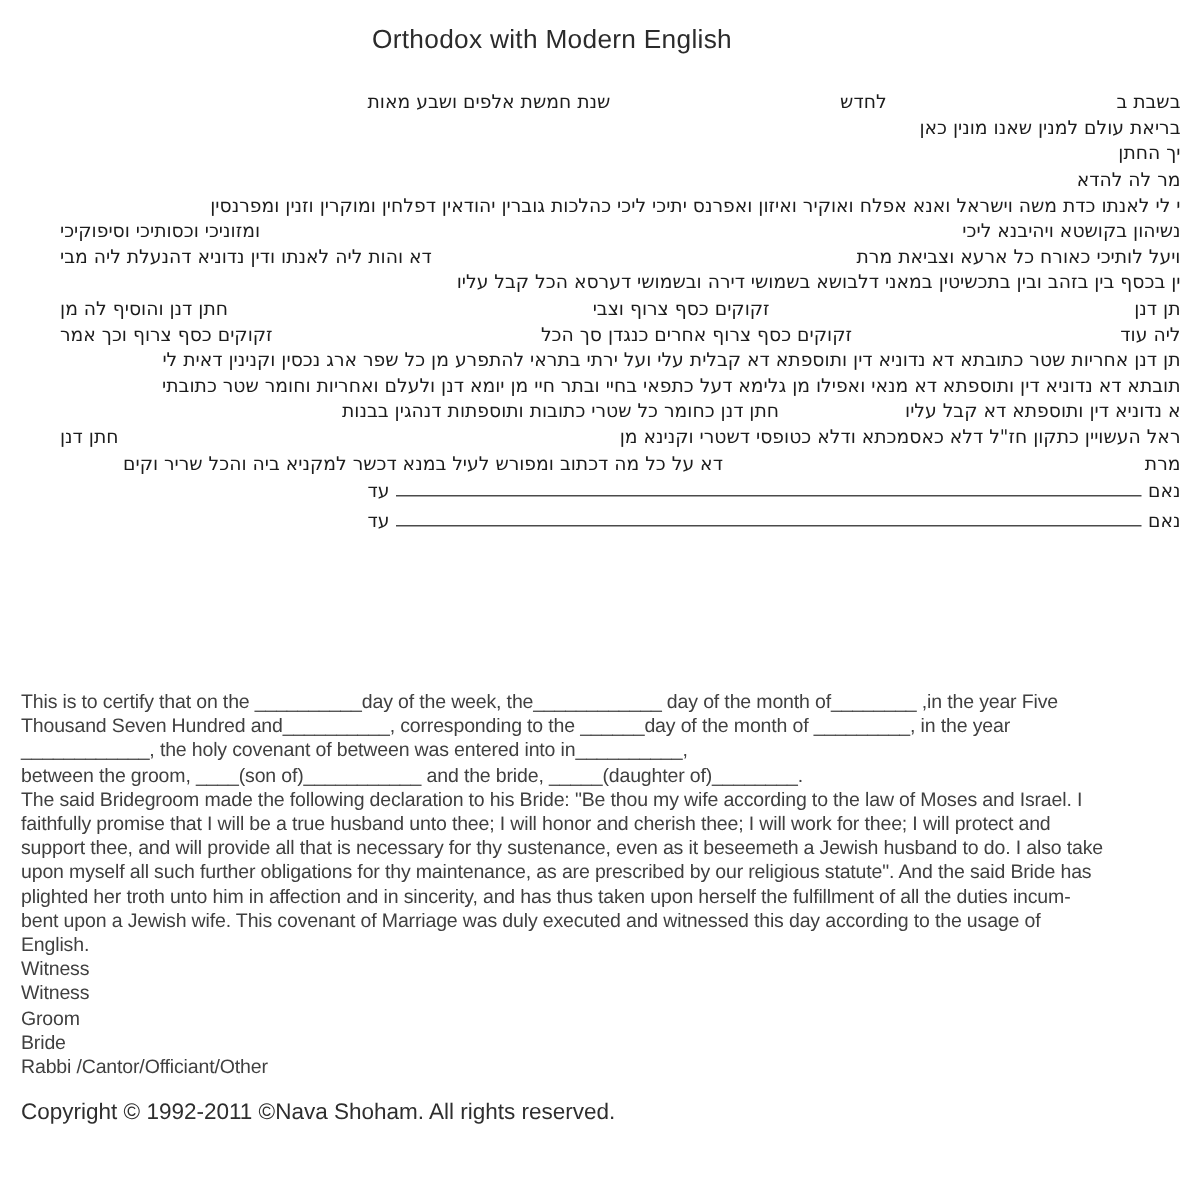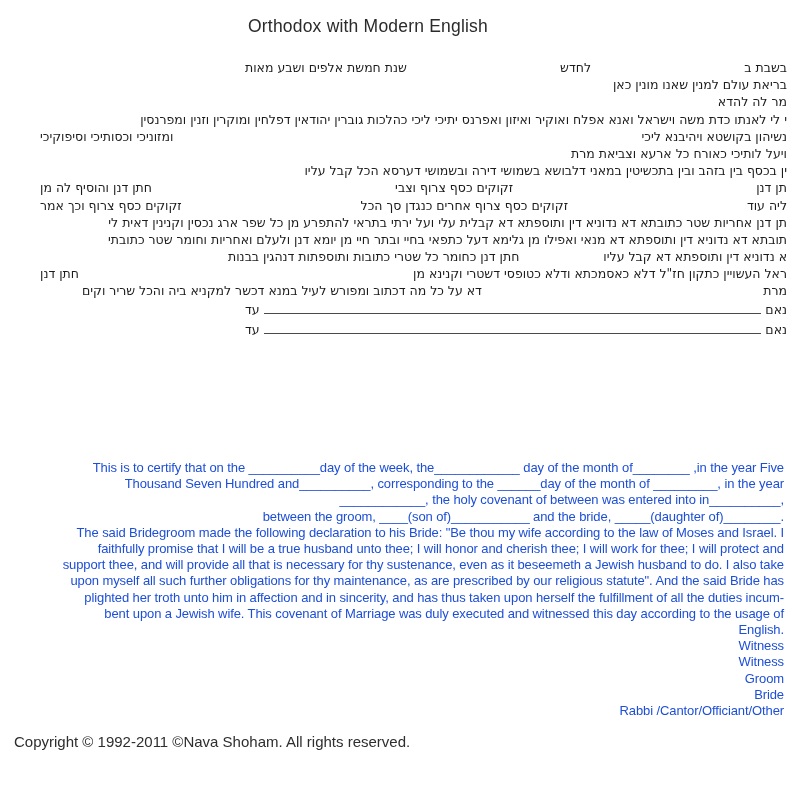--- a/index.html
+++ b/index.html
@@ -22,21 +22,21 @@
   .hrow span{white-space:nowrap;}
   
   .hrow.r0{margin-left:205px;}
   .hrow.r13{margin-left:188px;}
   .hrow.r15{margin-left:42px;}
   .wrow{display:flex;align-items:baseline;height:20.5px;margin-left:205px;}
   .wrow .wline{flex:1;border-bottom:1px solid #4a4a4a;margin:0 4px 3px 4px;height:12px;}
   
   .english-block{
     position:absolute;top:460px;left:14px;right:16px;
-    font-size:13px;line-height:16.2px;color:#1d4ed8;letter-spacing:-0.1px;text-align:right;
+    font-size:13px;line-height:16.2px;color:#404040;letter-spacing:-0.1px;
   }
   .eline{white-space:pre-wrap;}
   .copyright{
     position:absolute;top:733px;left:14px;
     font-size:15px;color:#2e2e2e;
   }
 </style>
 </head>
 <body>
 
@@ -45,31 +45,35 @@
 <div class="hebrew-block" dir="rtl">
   <div class="hrow r0">
     <span>בשבת ב</span>
     <span>לחדש</span>
     <span>שנת חמשת אלפים ושבע מאות</span>
   </div>
   <div class="hrow">
     <span>בריאת עולם למנין שאנו מונין כאן</span>
   </div>
   <div class="hrow">
+    <span>יך החתן</span>
+  </div>
+  <div class="hrow">
     <span>מר לה להדא</span>
   </div>
   <div class="hrow">
     <span>י לי לאנתו כדת משה וישראל ואנא אפלח ואוקיר ואיזון ואפרנס יתיכי ליכי כהלכות גוברין יהודאין דפלחין ומוקרין וזנין ומפרנסין</span>
   </div>
   <div class="hrow">
     <span>נשיהון בקושטא ויהיבנא ליכי</span>
     <span>ומזוניכי וכסותיכי וסיפוקיכי</span>
   </div>
   <div class="hrow">
     <span>ויעל לותיכי כאורח כל ארעא וצביאת מרת</span>
+    <span>דא והות ליה לאנתו ודין נדוניא דהנעלת ליה מבי</span>
   </div>
   <div class="hrow">
     <span>ין בכסף בין בזהב ובין בתכשיטין במאני דלבושא בשמושי דירה ובשמושי דערסא הכל קבל עליו</span>
   </div>
   <div class="hrow">
     <span>תן דנן</span>
     <span>זקוקים כסף צרוף וצבי</span>
     <span>חתן דנן והוסיף לה מן</span>
   </div>
   <div class="hrow">

